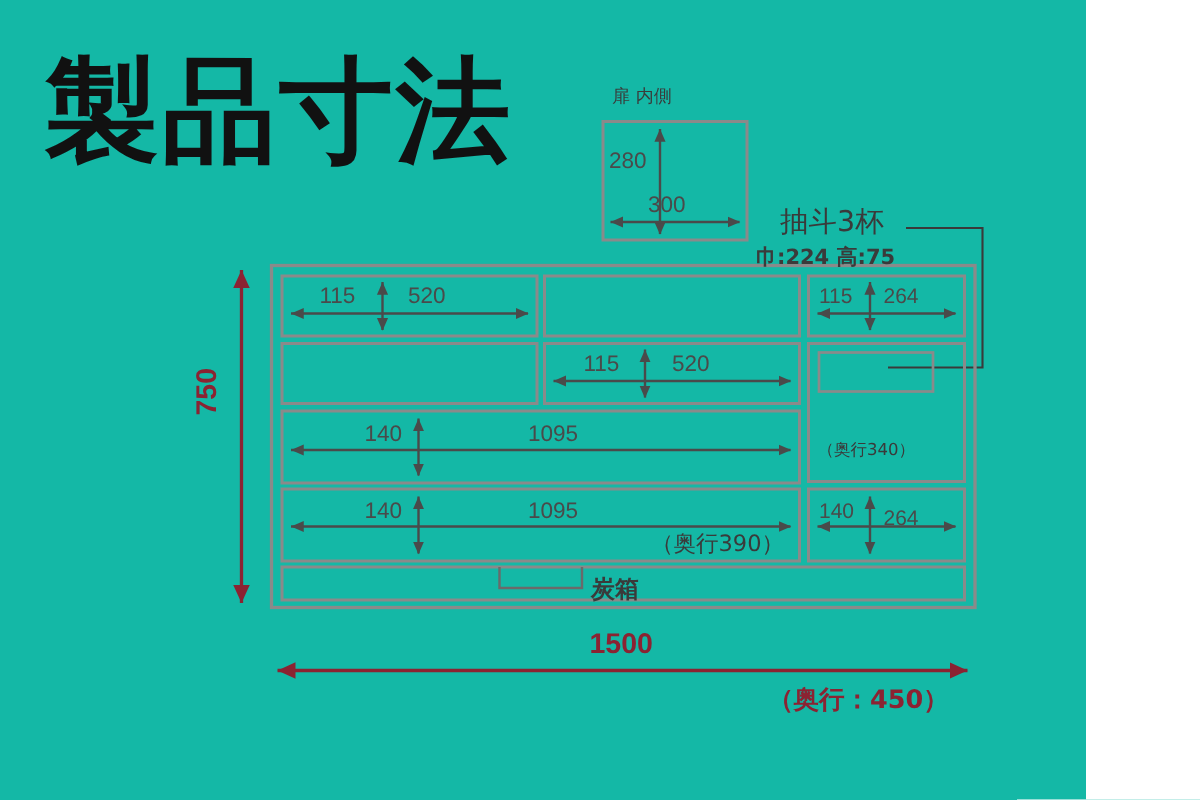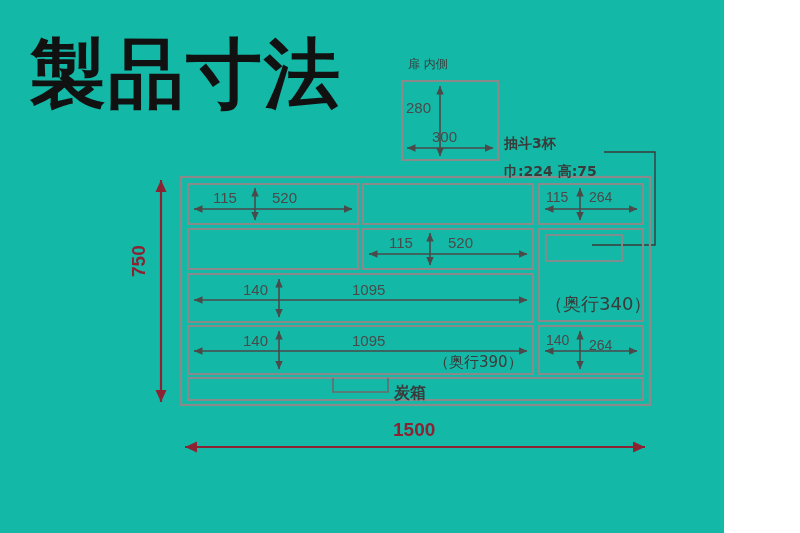--- a/index.html
+++ b/index.html
@@ -149,46 +149,47 @@
       <line x1="185" y1="447" x2="645" y2="447" stroke="#8B2332" stroke-width="2.2" marker-start="url(#rb)" marker-end="url(#ra)"></line>
     </g>
   </svg>
 
   <div class="abs jp" style="left:408px; top:56px; font-size:12px;">扉 内側</div>
 
   <div class="abs dim" style="left:406px; top:99px;">280</div>
 
   <div class="abs dim" style="left:432px; top:128px;">300</div>
 
-  <div class="abs jp" style="left:504px; top:135px; font-size:14px; font-weight:700;">抽斗3杯</div>
+  <div class="abs jp" style="left:520px; top:135px; font-size:19px; font-weight:400;">抽斗3杯</div>
 
   <div class="abs jp" style="left:504px; top:163px; font-size:14px; font-weight:700;">巾:224  高:75</div>
 
   <div class="abs dim" style="left:213px; top:189px;">115</div>
   <div class="abs dim" style="left:272px; top:189px;">520</div>
 
   <div class="abs dim dim-sm" style="left:546px; top:189px;">115</div>
   <div class="abs dim dim-sm" style="left:589px; top:189px;">264</div>
 
   <div class="abs dim" style="left:389px; top:234px;">115</div>
   <div class="abs dim" style="left:448px; top:234px;">520</div>
 
   <div class="abs dim" style="left:243px; top:281px;">140</div>
   <div class="abs dim" style="left:352px; top:281px;">1095</div>
 
   <div class="abs dim" style="left:243px; top:332px;">140</div>
   <div class="abs dim" style="left:352px; top:332px;">1095</div>
   <div class="abs jp" style="left:434px; top:353px; font-size:15px;">（奥行390）</div>
 
-  <div class="abs jp" style="left:545px; top:292px; font-size:18px;">（奥行340）</div>
+  <div class="abs jp" style="left:545px; top:292px; font-size:11px;">（奥行340）</div>
 
   <div class="abs dim dim-sm" style="left:546px; top:332px;">140</div>
   <div class="abs dim dim-sm" style="left:589px; top:337px;">264</div>
 
   <div class="abs jp" style="left:394px; top:383px; font-size:16px; font-weight:700;">炭箱</div>
 
   <div class="abs red" id="height-label">750</div>
 
   <div class="abs red" style="left:393px; top:419px; font-size:19px;">1500</div>
 
+  <div class="abs red" style="left:512px; top:455px; font-size:17px; font-family:'DejaVu Sans','Liberation Sans',sans-serif;">（奥行：450）</div>
 
 
 </div>
 
 </body></html>

